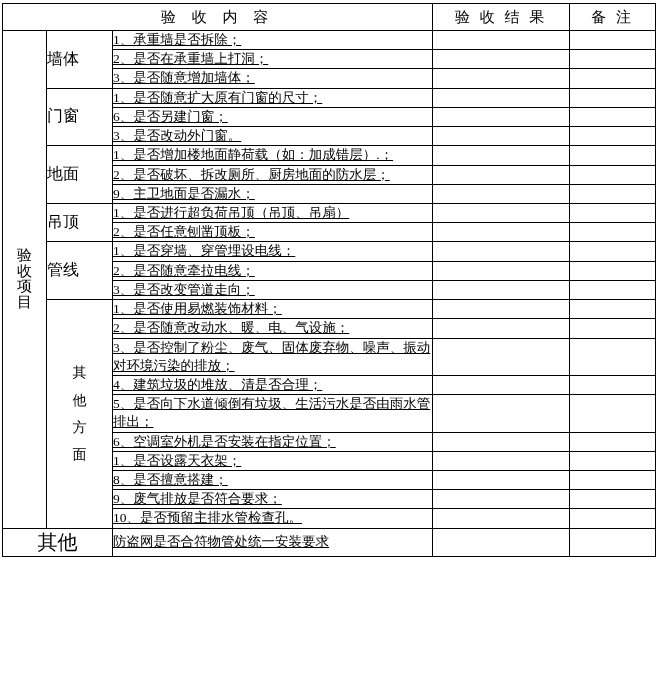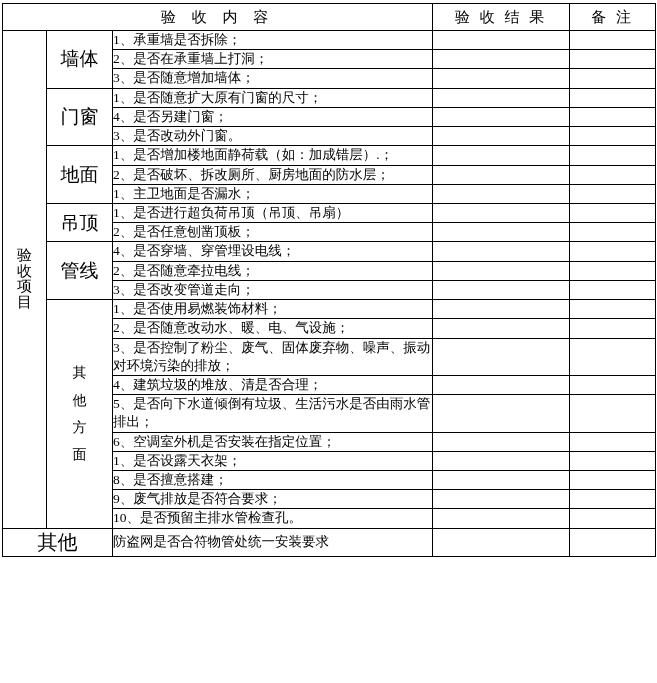--- a/index.html
+++ b/index.html
@@ -58,36 +58,37 @@
   }
   .vert-spread {
     display: flex;
     flex-direction: column;
     justify-content: space-around;
     align-items: center;
     height: 100%;
     font-size: 15px;
   }
   .sub-cell {
-    text-align: center;
-    font-size: 19px;
+    text-align: left;
+    font-size: 16px;
   }
   .sub-cell-spread {
     text-align: center;
     font-size: 14px;
   }
   .sub-cell-spread .vchar {
     display: block;
     line-height: 1.95;
   }
   .item-cell {
     text-align: left;
     font-size: 13.5px;
     padding: 3px 4px 3px 7px;
     line-height: 1.35;
+    text-decoration: underline;
   }
   .blank {
     height: 100%;
   }
   .last-sub {
     text-align: center;
     font-size: 20px;
   }
 </style>
 </head>
@@ -135,21 +136,21 @@
         <td class="blank"></td>
       </tr>
 
       <tr>
         <td class="sub-cell" rowspan="3">门窗</td>
         <td class="item-cell">1、是否随意扩大原有门窗的尺寸；</td>
         <td class="blank"></td>
         <td class="blank"></td>
       </tr>
       <tr>
-        <td class="item-cell">4、是否另建门窗；</td>
+        <td class="item-cell">6、是否另建门窗；</td>
         <td class="blank"></td>
         <td class="blank"></td>
       </tr>
       <tr>
         <td class="item-cell">3、是否改动外门窗。</td>
         <td class="blank"></td>
         <td class="blank"></td>
       </tr>
 
       <tr>
@@ -157,40 +158,40 @@
         <td class="item-cell">1、是否增加楼地面静荷载（如：加成错层）.；</td>
         <td class="blank"></td>
         <td class="blank"></td>
       </tr>
       <tr>
         <td class="item-cell">2、是否破坏、拆改厕所、厨房地面的防水层；</td>
         <td class="blank"></td>
         <td class="blank"></td>
       </tr>
       <tr>
-        <td class="item-cell">1、主卫地面是否漏水；</td>
+        <td class="item-cell">9、主卫地面是否漏水；</td>
         <td class="blank"></td>
         <td class="blank"></td>
       </tr>
 
       <tr>
         <td class="sub-cell" rowspan="2">吊顶</td>
         <td class="item-cell">1、是否进行超负荷吊顶（吊顶、吊扇）</td>
         <td class="blank"></td>
         <td class="blank"></td>
       </tr>
       <tr>
         <td class="item-cell">2、是否任意刨凿顶板；</td>
         <td class="blank"></td>
         <td class="blank"></td>
       </tr>
 
       <tr>
         <td class="sub-cell" rowspan="3">管线</td>
-        <td class="item-cell">4、是否穿墙、穿管埋设电线；</td>
+        <td class="item-cell">1、是否穿墙、穿管埋设电线；</td>
         <td class="blank"></td>
         <td class="blank"></td>
       </tr>
       <tr>
         <td class="item-cell">2、是否随意牵拉电线；</td>
         <td class="blank"></td>
         <td class="blank"></td>
       </tr>
       <tr>
         <td class="item-cell">3、是否改变管道走向；</td>

